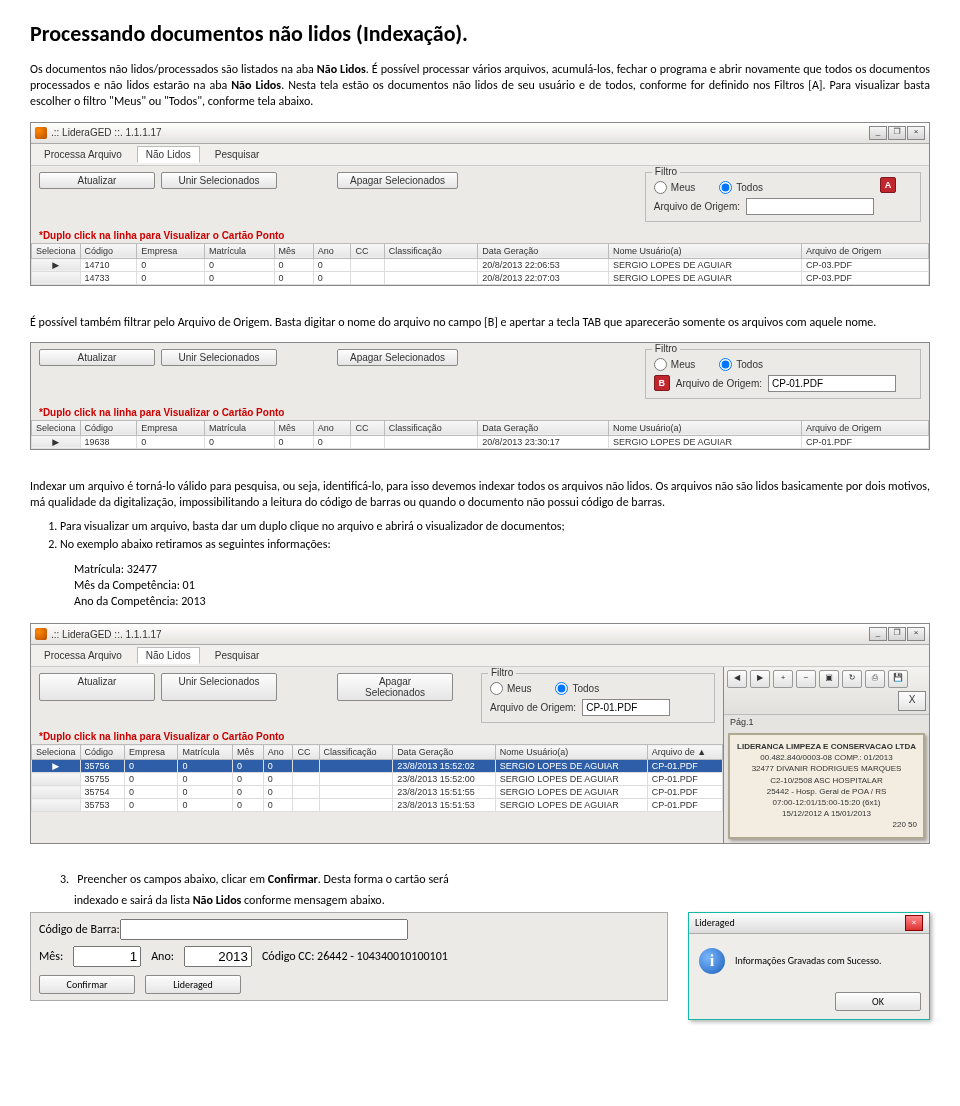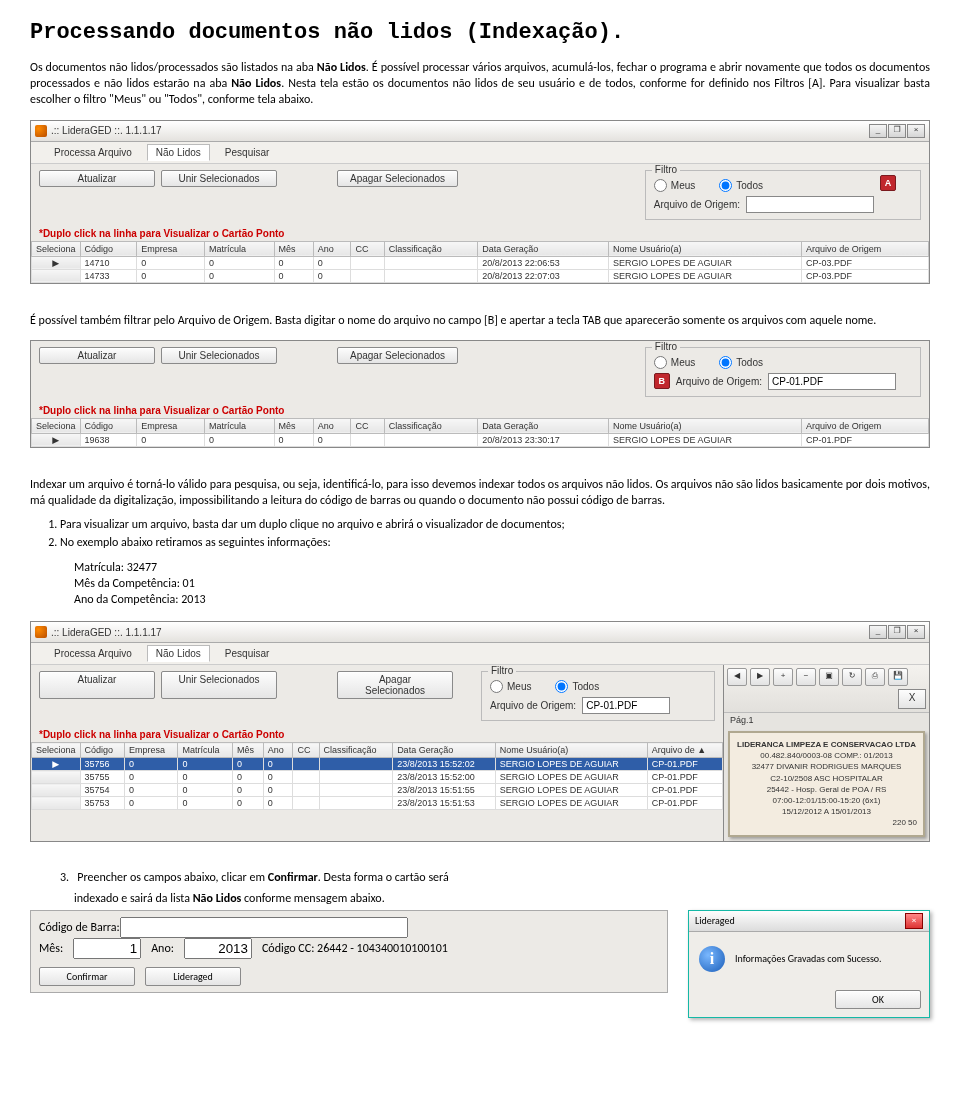--- a/index.html
+++ b/index.html
@@ -8,21 +8,20 @@
     color: #000;
     background: #fff;
     margin: 0;
     padding: 20px 30px;
     width: 900px;
   }
   h1 {
     font-size: 22px;
     font-weight: bold;
     margin: 0 0 14px 0;
-    font-family: Liberation Mono, monospace;
   }
   p {
     margin: 0 0 8px 0;
     line-height: 1.35;
     text-align: justify;
   }
   .bold { font-weight: bold; }
   .app {
     border: 1px solid #888;
     background: #eceae6;
@@ -51,21 +50,21 @@
     width: 16px; height: 12px;
     background: linear-gradient(#f5f5f5,#d5d5d5);
     border: 1px solid #888;
     font-size: 8px;
     text-align: center;
     line-height: 10px;
   }
   .menubar {
     background: #f2f0ec;
     border-bottom: 1px solid #ccc;
-    padding: 2px 14px;
+    padding: 2px 4px;
     display: flex;
     gap: 6px;
   }
   .menubar .tabitem {
     padding: 2px 8px;
     border: 1px solid transparent;
     font-size: 10px;
   }
   .menubar .tabitem.active {
     background: #fff;
@@ -578,21 +577,21 @@
 <div style="margin:12px 0 6px 30px;">
   <span>3.</span>&nbsp;&nbsp;
   <span>Preencher os campos abaixo, </span><span>clicar em </span><span class="bold">Confirmar</span><span>. Desta forma o cartão será</span>
 </div>
 <div class="indent">
   <span>indexado e sairá da lista </span><span class="bold">Não Lidos</span><span> conforme mensagem abaixo.</span>
 </div>
 
 <div class="bottomrow">
   <div class="formblock">
-    <div style="display:flex; align-items:center; ">
+    <div style="display:flex; align-items:center; margin-bottom:6px;">
       <label>Código de Barra:</label>
       <input type="text" style="width: 280px;">
     </div>
     <div style="display:flex; gap:10px; align-items:center; margin-bottom:8px;">
       <label>Mês:</label>
       <input type="text" style="width: 60px; text-align: right;" value="1">
       <label>Ano:</label>
       <input type="text" style="width: 60px; text-align: right;" value="2013">
       <label>Código CC: 26442 - 104340010100101</label>
     </div>

